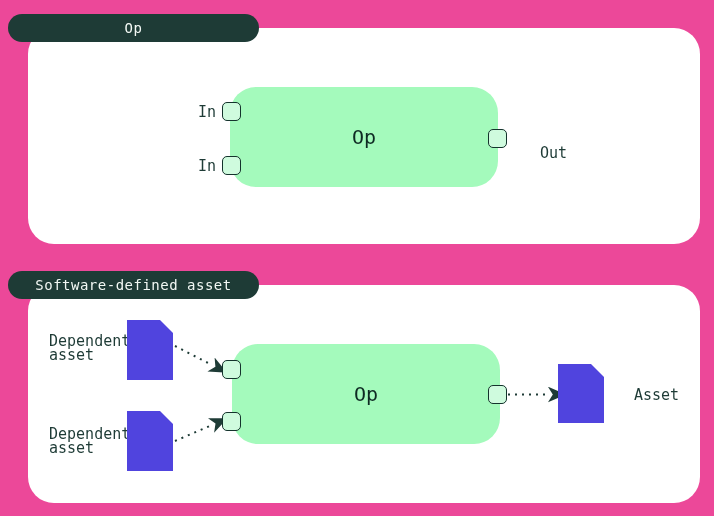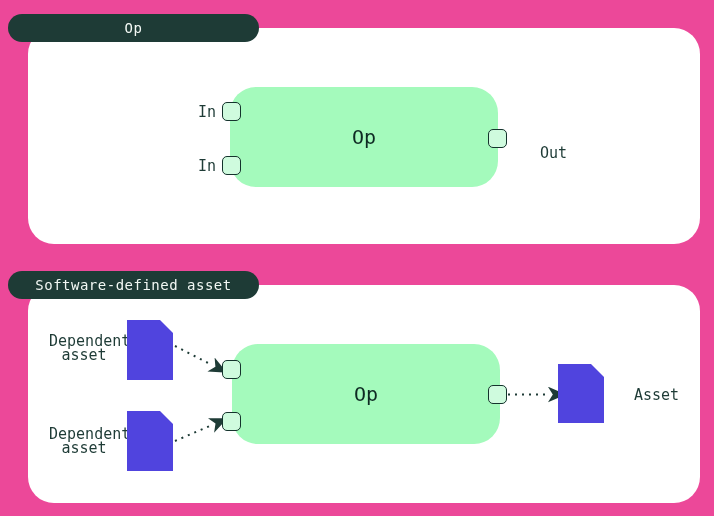--- a/index.html
+++ b/index.html
@@ -62,21 +62,21 @@
   #p2-in2 { left: 222px; top: 412px; }
   #p2-out { left: 488px; top: 385px; }
 
   .lbl {
     position: absolute;
     font-size: 15px;
     line-height: 14px;
     color: #1E3B36;
     white-space: nowrap;
   }
-  .lbl.right { text-align: center; white-space: normal; }
+  .lbl.right { text-align: left; white-space: normal; }
   #lbl-in1   { left: 170px; top: 105px; width: 46px; text-align: right; }
   #lbl-in2   { left: 170px; top: 159px; width: 46px; text-align: right; }
   #lbl-out   { left: 540px; top: 132px; margin-top: 14px; }
   #lbl-dep1  { left: 49px;  top: 334px; width: 70px; }
   #lbl-dep2  { left: 49px;  top: 427px; width: 70px; }
   #lbl-asset { left: 634px; top: 388px; }
 
   .doc {
     position: absolute;
     width: 46px; height: 60px;

